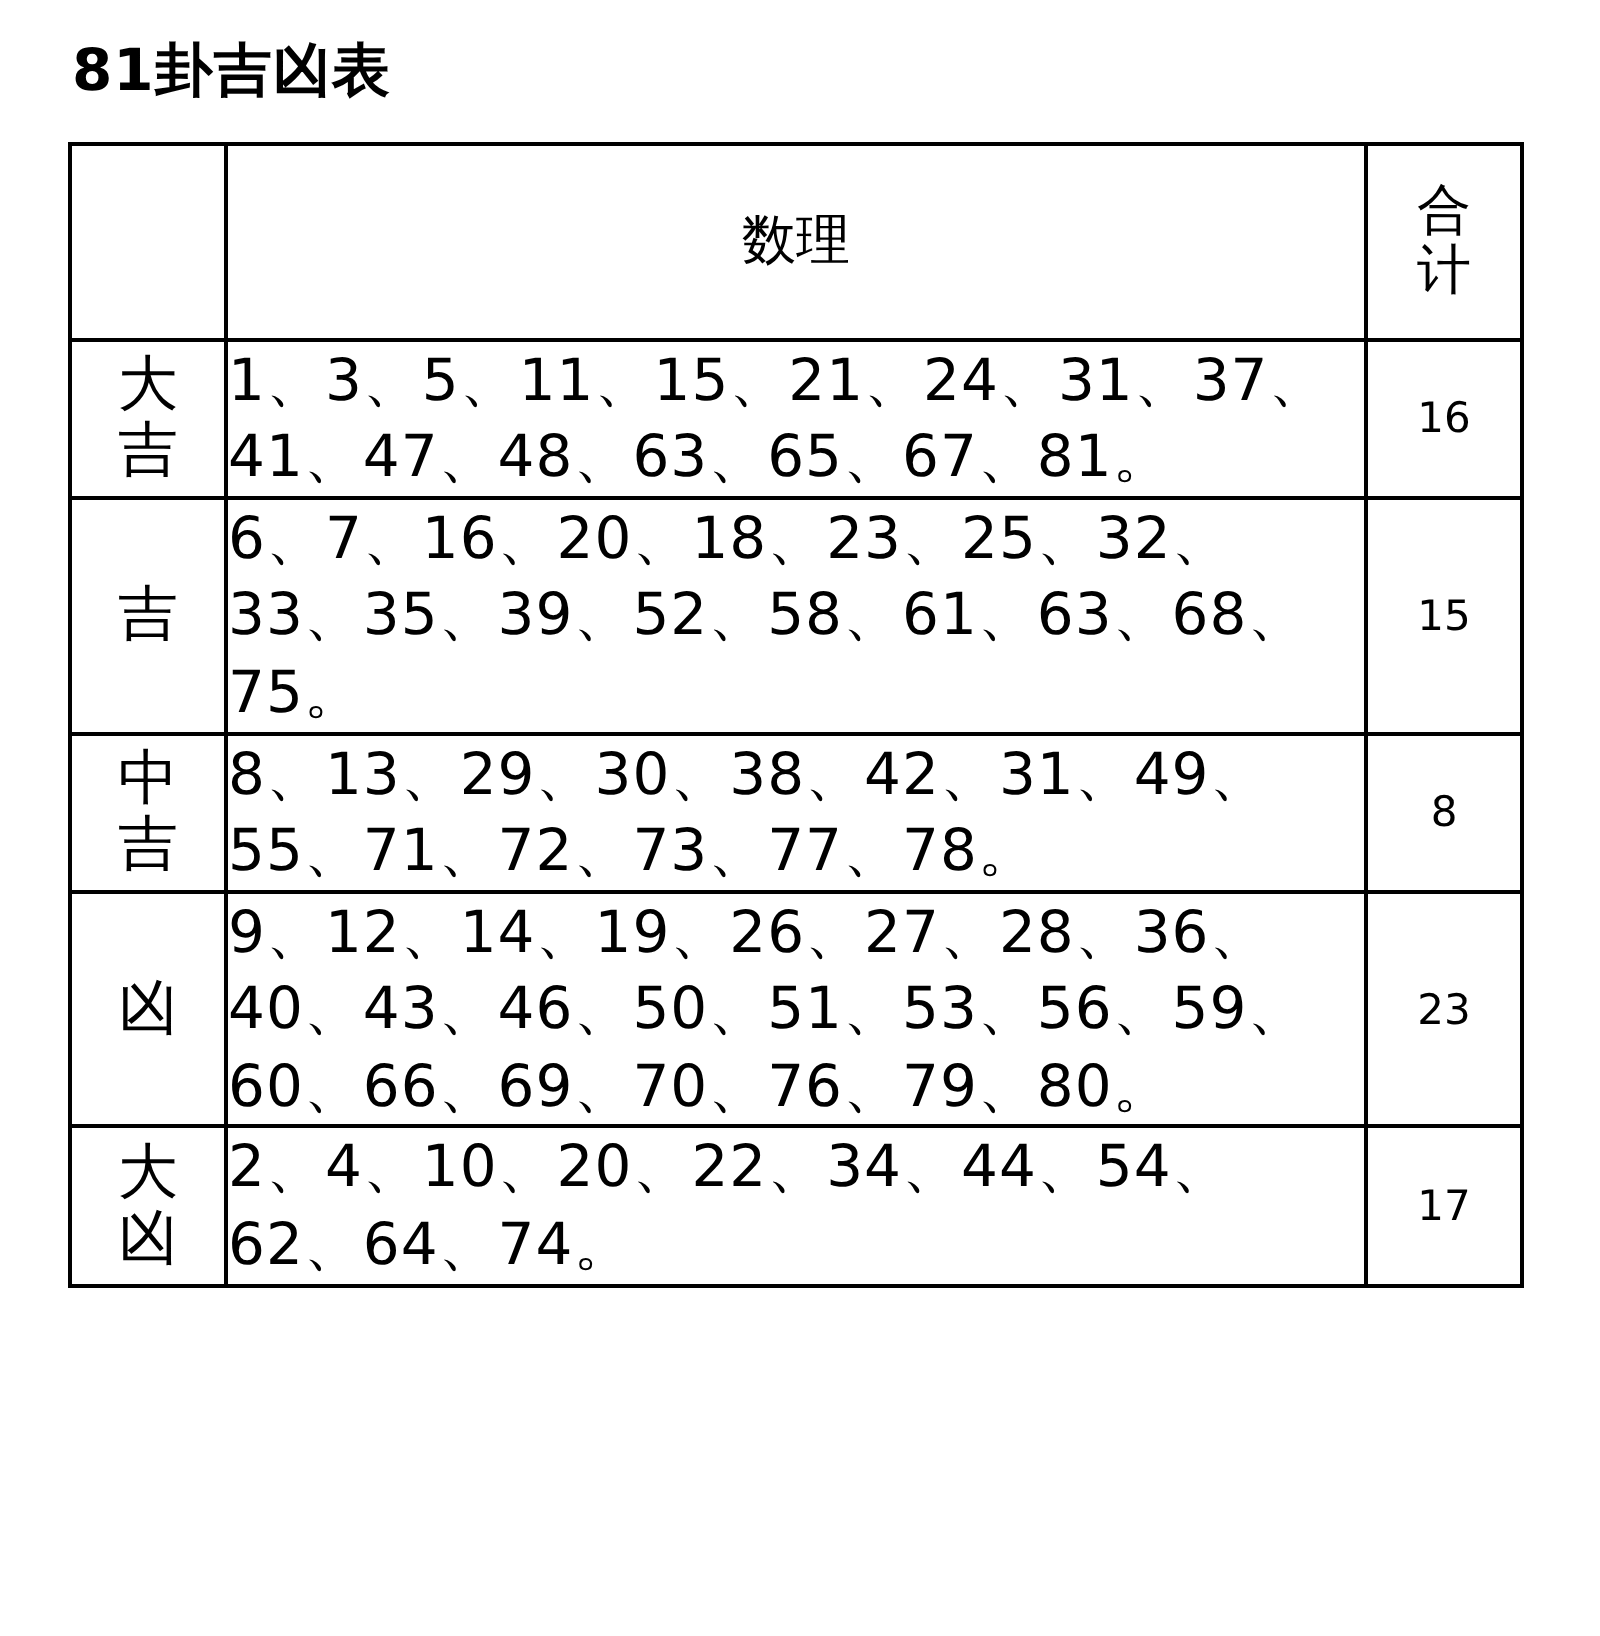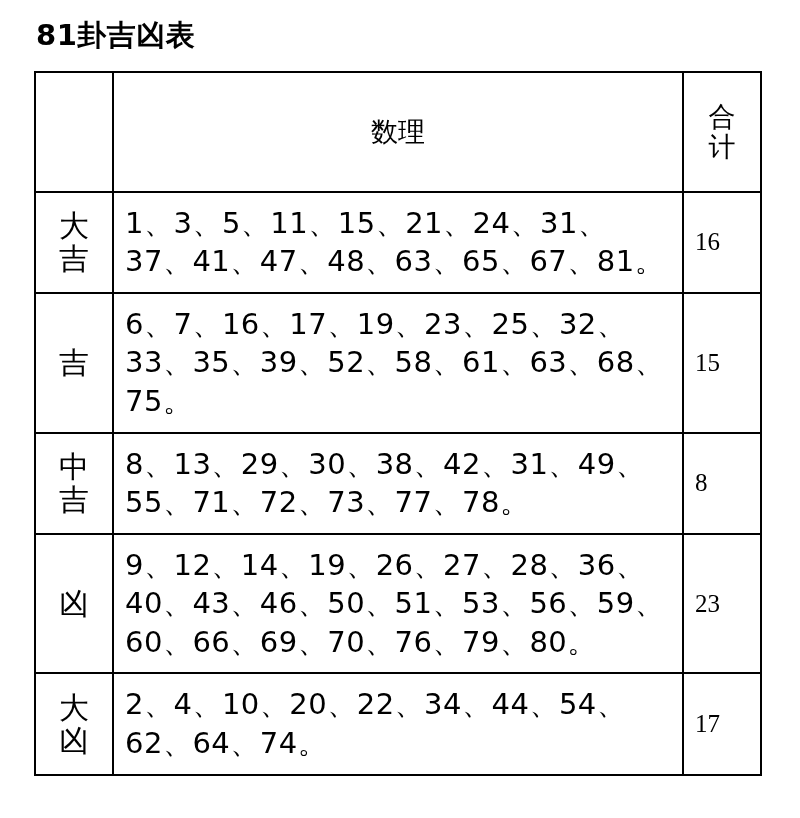--- a/index.html
+++ b/index.html
@@ -30,21 +30,21 @@
     line-height: 1.2;
   }
   table.luck-table {
     border-collapse: collapse;
     width: 726px;
     table-layout: fixed;
   }
   table.luck-table td,
   table.luck-table th {
     border: 2px solid #000000;
-    padding: 11px;
+    padding: 0;
     vertical-align: middle;
     font-weight: normal;
   }
   col.col-label { width: 78px; }
   col.col-numbers { width: 570px; }
   col.col-total { width: 78px; }
 
   .head-numbers {
     text-align: center;
     font-size: 27px;
@@ -74,22 +74,22 @@
   }
   .numbers-cell {
     font-size: 29px;
     line-height: 1.33;
     padding: 6px 8px 8px 8px;
     letter-spacing: 0.5px;
     white-space: pre-wrap;
     margin-left: 36px;
   }
   .total-cell {
-    font-size: 25px;
-    font-family: Liberation Serif, serif;
+    text-align: center;
+    font-size: 21px;
   }
 </style>
 </head>
 <body>
 
 <div class="page">
 
   <h1 class="page-title">81卦吉凶表</h1>
 
   <table class="luck-table">
@@ -112,21 +112,21 @@
       <tr>
         <td class="cat-label">
             <span class="vchar">大</span>
             <span class="vchar">吉</span>
           </td>
         <td class="numbers-cell">1、3、5、11、15、21、24、31、37、41、47、48、63、65、67、81。</td>
         <td class="total-cell">16</td>
       </tr>
       <tr>
         <td class="cat-label">吉</td>
-        <td class="numbers-cell">6、7、16、17、19、23、25、32、33、35、39、52、58、61、63、68、75。</td>
+        <td class="numbers-cell">6、7、16、20、18、23、25、32、33、35、39、52、58、61、63、68、75。</td>
         <td class="total-cell">15</td>
       </tr>
       <tr>
         <td class="cat-label">
             <span class="vchar">中</span>
             <span class="vchar">吉</span>
           </td>
         <td class="numbers-cell">8、13、29、30、38、42、31、49、55、71、72、73、77、78。</td>
         <td class="total-cell">8</td>
       </tr>

